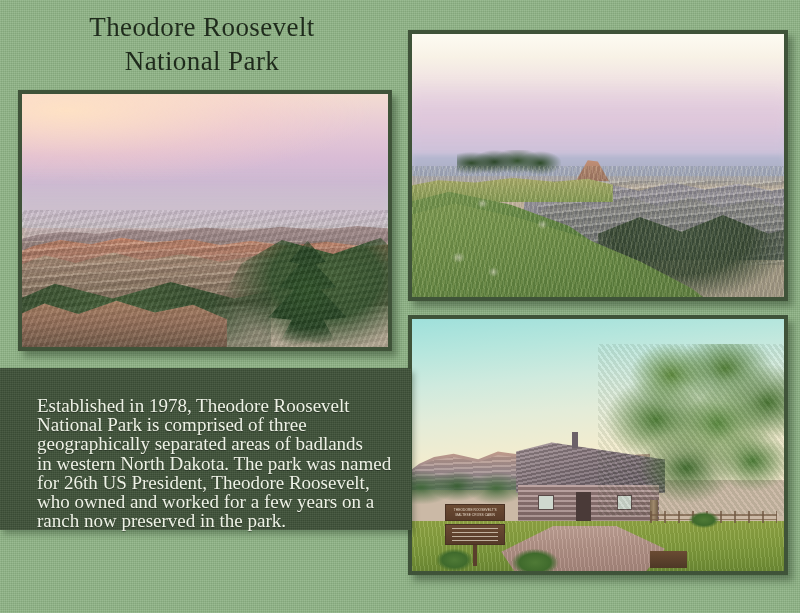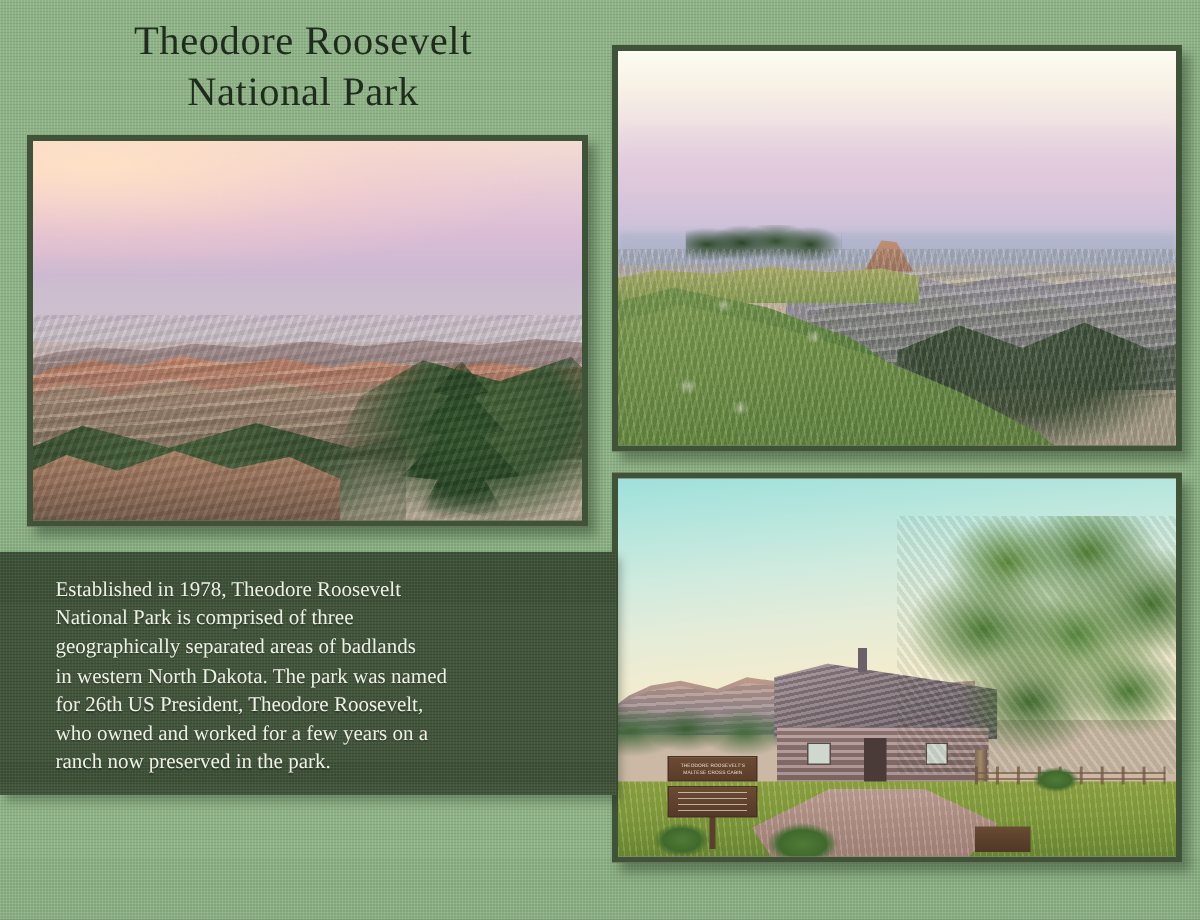--- a/index.html
+++ b/index.html
@@ -334,24 +334,24 @@
     background-color: #3f5239;
     background-image:
       repeating-linear-gradient(0deg, rgba(255,255,255,0.035) 0 1px, rgba(0,0,0,0.05) 1px 2px),
       repeating-linear-gradient(90deg, rgba(255,255,255,0.03) 0 1px, rgba(0,0,0,0.04) 1px 2px);
     box-shadow: 3px 4px 6px rgba(30,50,28,0.35);
   }
   .caption p {
     margin: 0;
     position: absolute;
     left: 37px;
-    top: 16px;
+    top: 28px;
     width: 360px;
     color: #eef2e6;
-    font-size: 14px;
+    font-size: 19px;
     line-height: 19.2px;
     font-family: "Liberation Serif", "DejaVu Serif", serif;
     white-space: pre-line;
     text-shadow: 0 1px 1px rgba(0,0,0,0.35);
   }
 </style>
 </head>
 <body>
 
 <div class="page">

